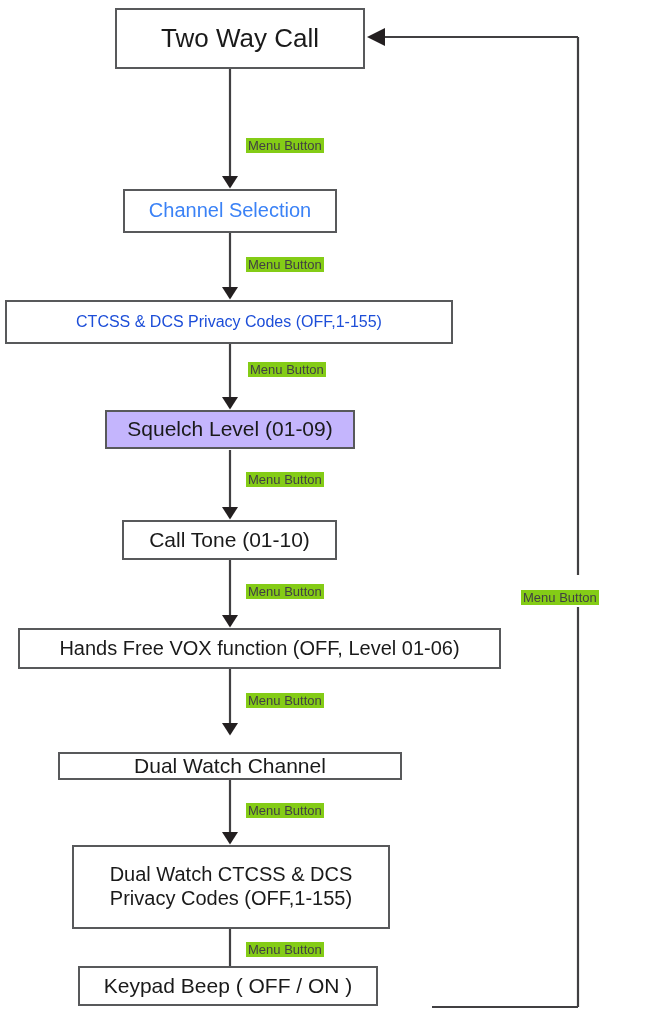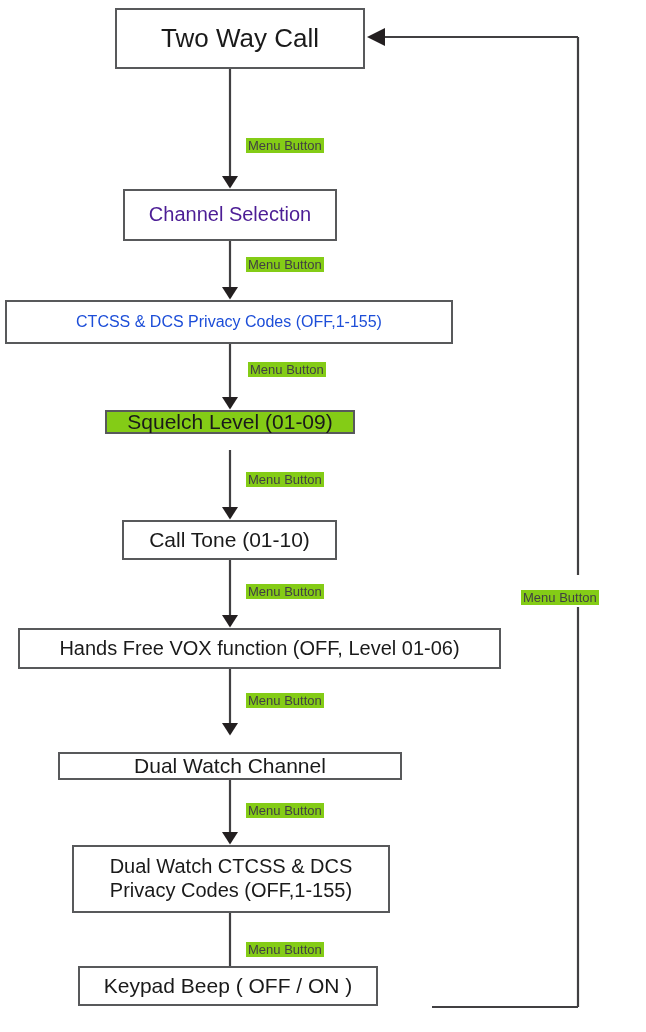--- a/index.html
+++ b/index.html
@@ -85,27 +85,27 @@
         <line x1="432" y1="1007" x2="578" y2="1007"></line>
         <line x1="578" y1="1007" x2="578" y2="607"></line>
         <line x1="578" y1="575" x2="578" y2="37"></line>
         <line x1="578" y1="37" x2="383" y2="37"></line>
         <path d="M385,28 L385,46 L367,37 Z" fill="#231f20" stroke="none"></path>
       </g>
   </svg>
 
   <div id="nodes-layer">
       <div class="node" style="left: 115px; top: 8px; width: 250px; height: 61px; font-size: 26px; border-color: rgb(88, 89, 91); background: rgb(255, 255, 255); color: rgb(26, 26, 26);"><span>Two Way Call</span></div>
-      <div class="node" style="left: 123px; top: 189px; width: 214px; height: 52px; font-size: 20px; border-color: rgb(88, 89, 91); background: rgb(255, 255, 255); color: #4c1d95;"><span>Channel Selection</span></div>
+      <div class="node" style="left: 123px; top: 189px; width: 214px; height: 44px; font-size: 20px; border-color: rgb(88, 89, 91); background: rgb(255, 255, 255); color: #3b82f6;"><span>Channel Selection</span></div>
       <div class="node" style="left: 5px; top: 300px; width: 448px; height: 44px; font-size: 16px; border-color: rgb(88, 89, 91); background: rgb(255, 255, 255); color: #1d4ed8;"><span>CTCSS &amp; DCS Privacy Codes (OFF,1-155)</span></div>
-      <div class="node" style="left: 105px; top: 410px; width: 250px; height: 24px; font-size: 21px; border-color: rgb(88, 89, 91); background: #84cc16; color: rgb(26, 26, 26);"><span>Squelch Level (01-09)</span></div>
+      <div class="node" style="left: 105px; top: 410px; width: 250px; height: 39px; font-size: 21px; border-color: rgb(88, 89, 91); background: #c4b5fd; color: rgb(26, 26, 26);"><span>Squelch Level (01-09)</span></div>
       <div class="node" style="left: 122px; top: 520px; width: 215px; height: 40px; font-size: 21px; border-color: rgb(88, 89, 91); background: rgb(255, 255, 255); color: rgb(26, 26, 26);"><span>Call Tone (01-10)</span></div>
       <div class="node" style="left: 18px; top: 628px; width: 483px; height: 41px; font-size: 20px; border-color: rgb(88, 89, 91); background: rgb(255, 255, 255); color: rgb(26, 26, 26);"><span>Hands Free VOX function (OFF, Level 01-06)</span></div>
       <div class="node" style="left: 58px; top: 736px; width: 344px; height: 28px; font-size: 21px; border-color: rgb(88, 89, 91); background: rgb(255, 255, 255); color: rgb(26, 26, 26); margin-top: 16px;"><span>Dual Watch Channel</span></div>
-      <div class="node" style="left: 72px; top: 845px; width: 318px; height: 68px; font-size: 20px; border-color: rgb(88, 89, 91); background: rgb(255, 255, 255); color: rgb(26, 26, 26);"><span>Dual Watch CTCSS &amp; DCS
+      <div class="node" style="left: 72px; top: 845px; width: 318px; height: 84px; font-size: 20px; border-color: rgb(88, 89, 91); background: rgb(255, 255, 255); color: rgb(26, 26, 26);"><span>Dual Watch CTCSS &amp; DCS
 Privacy Codes (OFF,1-155)</span></div>
       <div class="node" style="left: 78px; top: 966px; width: 300px; height: 40px; font-size: 21px; border-color: rgb(88, 89, 91); background: rgb(255, 255, 255); color: rgb(26, 26, 26);"><span>Keypad Beep ( OFF / ON )</span></div>
     </div>
   <div id="labels-layer">
       <div class="edge-label" style="left: 246px; top: 138px; color: rgb(65, 64, 66);">Menu Button</div>
       <div class="edge-label" style="left: 246px; top: 257px; color: rgb(65, 64, 66);">Menu Button</div>
       <div class="edge-label" style="left: 248px; top: 362px; color: rgb(65, 64, 66);">Menu Button</div>
       <div class="edge-label" style="left: 246px; top: 472px; color: rgb(65, 64, 66);">Menu Button</div>
       <div class="edge-label" style="left: 246px; top: 584px; color: rgb(65, 64, 66);">Menu Button</div>
       <div class="edge-label" style="left: 246px; top: 693px; color: rgb(65, 64, 66);">Menu Button</div>

